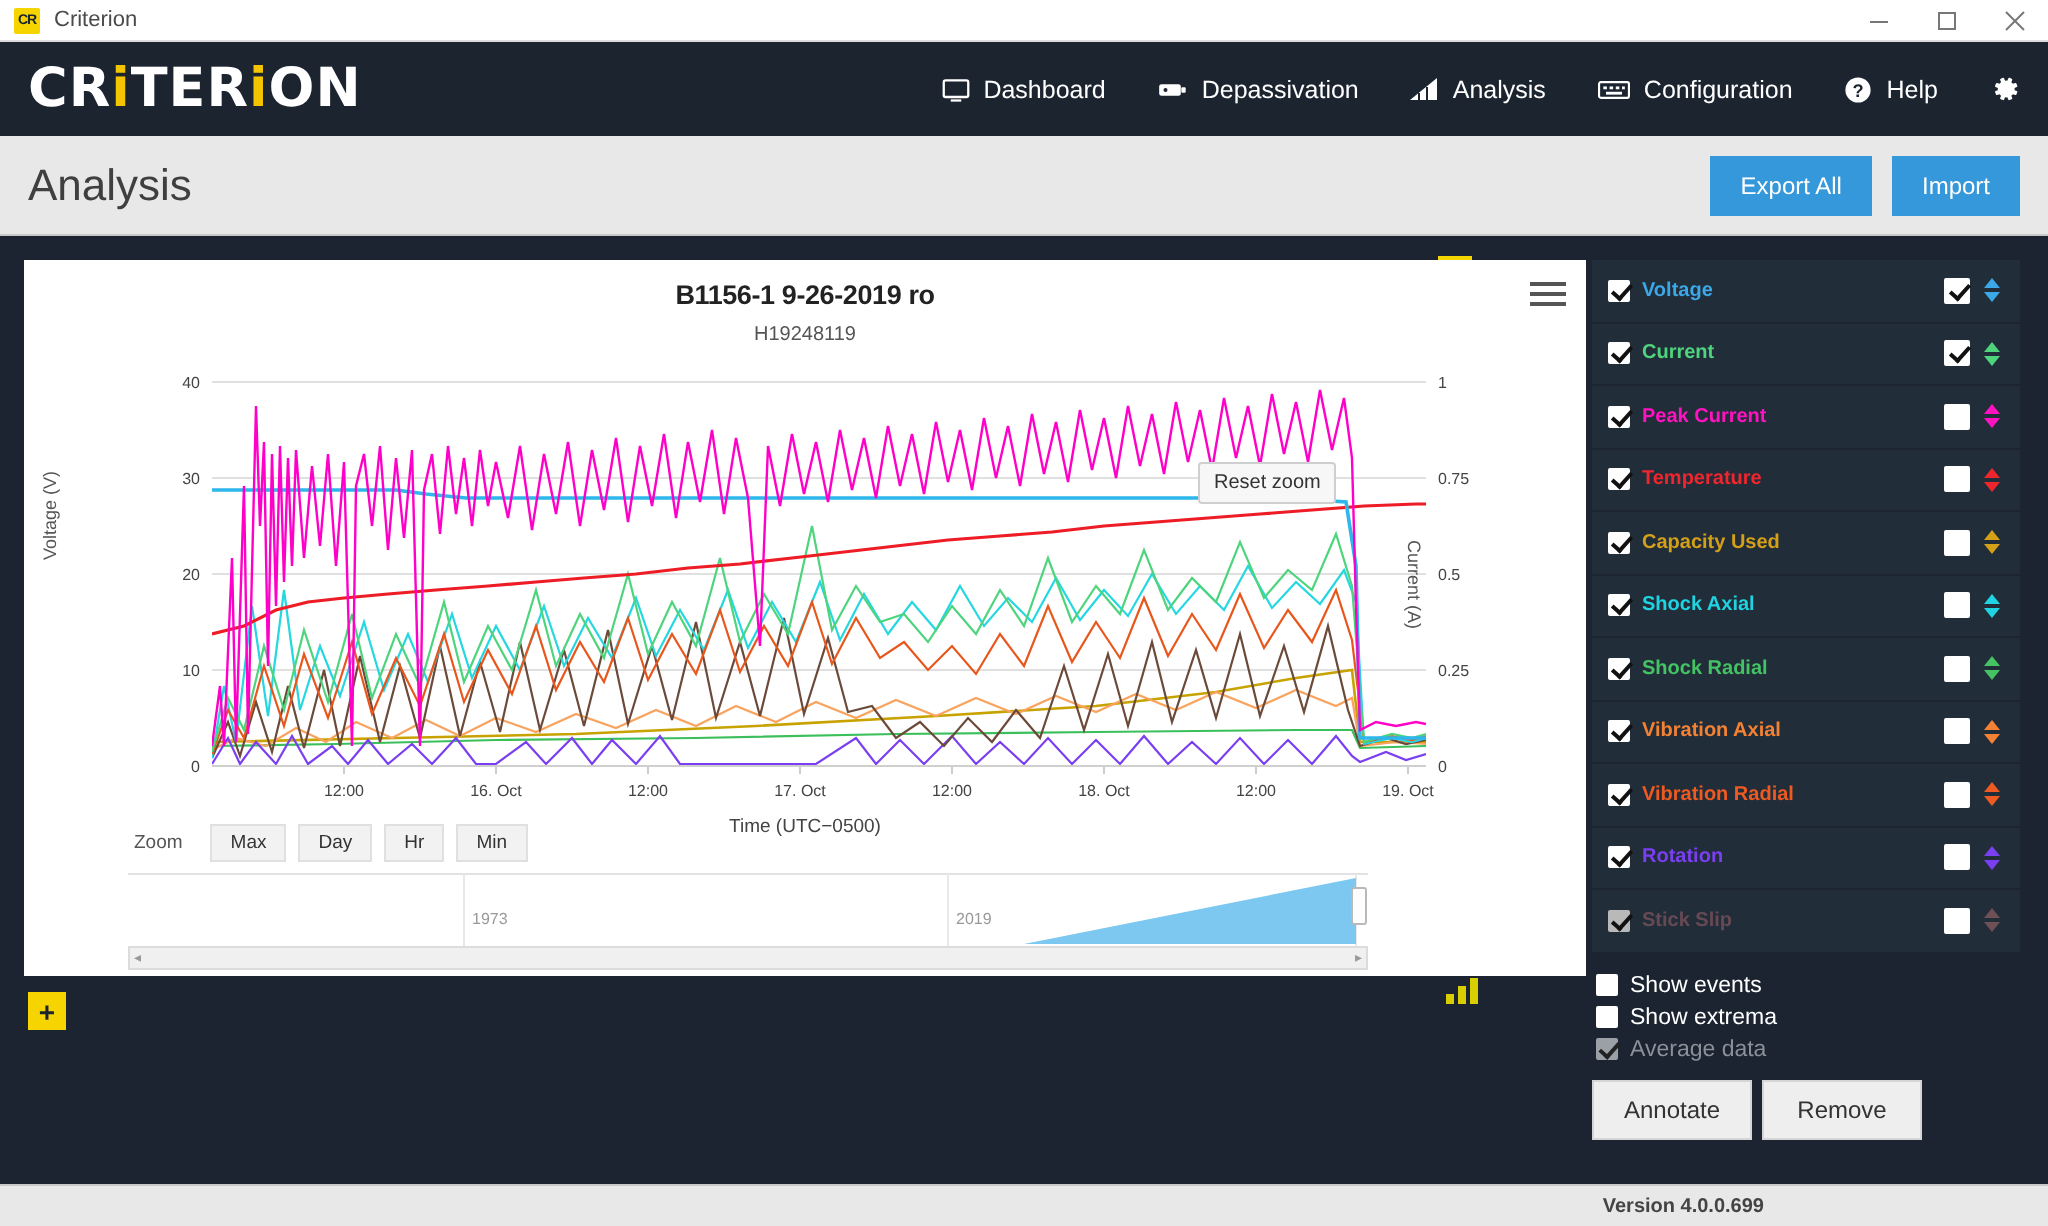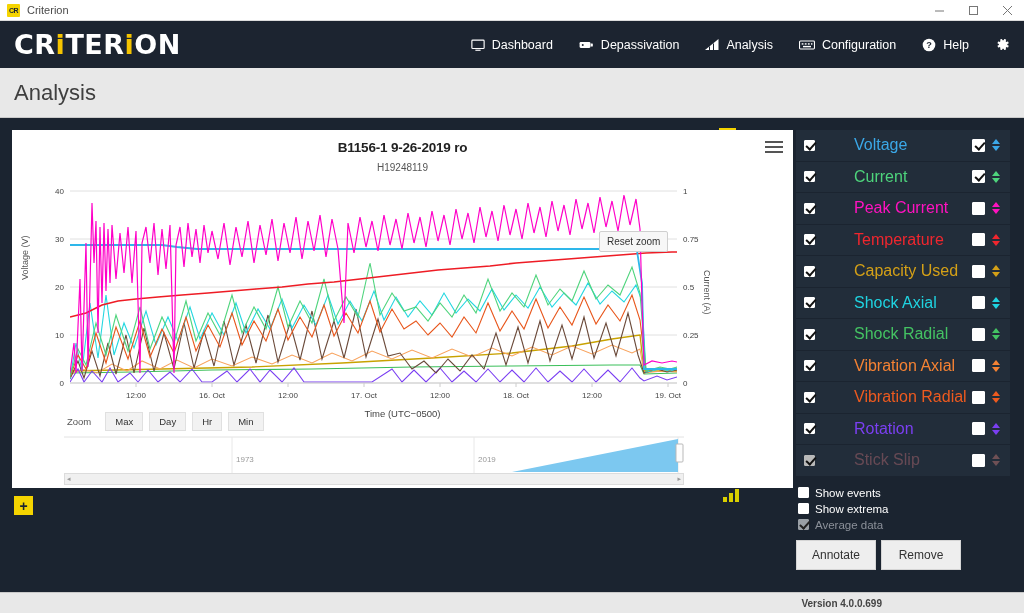--- a/index.html
+++ b/index.html
@@ -79,21 +79,21 @@
     display: block; height: 2px; background: #555; margin-bottom: 3px;
   }
   .chart-title {
     text-align: center; font-size: 13.5px; font-weight: bold; color: #222;
     padding-top: 10px; letter-spacing: -0.2px;
   }
   .chart-sub {
     text-align: center; font-size: 10px; color: #555; padding-top: 7px;
   }
 
-  .plot-wrap { position: relative; margin-top: 10px; height: 230px; }
+  .plot-wrap { position: relative; margin-top: 10px; height: 230px; padding-left: 36px; }
   .plot-svg { display: block; }
 
   .reset-zoom {
     position: absolute; left: 587px; top: 48px; background: #f7f7f7;
     border: 1px solid #cfcfcf; font-size: 10px; color: #333;
     padding: 4px 7px; cursor: pointer; font-family: inherit; border-radius: 2px;
   }
 
   .axis-label-x {
     position: absolute; left: 0; right: 0; top: 278px; text-align: center;
@@ -157,21 +157,21 @@
   .legend-row.disabled { opacity: 1; }
   .chk {
     width: 11px; height: 11px; background: #ffffff; border: 1px solid #ffffff;
     position: relative; flex: 0 0 auto; margin-right: 6px; border-radius: 1px;
   }
   .chk.checked::after {
     content: ""; position: absolute; left: 2.5px; top: -1px; width: 4px; height: 8px;
     border: solid #111; border-width: 0 2px 2px 0; transform: rotate(42deg);
   }
   .chk.dim { background: #b9b9b9; border-color: #b9b9b9; }
-  .legend-name { font-size: 16px; font-weight: normal; margin-left: 33px; }
+  .legend-name { font-size: 10px; font-weight: bold; }
   .legend-right { margin-left: auto; display: flex; align-items: center; gap: 7px; }
   .chk-r {
     width: 13px; height: 13px; background: #ffffff; border: 1px solid #fff;
     position: relative; border-radius: 1px;
   }
   .chk-r.checked::after {
     content: ""; position: absolute; left: 3.5px; top: 0px; width: 4px; height: 8px;
     border: solid #111; border-width: 0 2px 2px 0; transform: rotate(42deg);
   }
   .spin { display: flex; flex-direction: column; gap: 2px; cursor: pointer; }
@@ -294,20 +294,24 @@
       <svg width="15" height="15" viewBox="0 0 16 16">
           <path fill="#fff" d="M8 5.2A2.8 2.8 0 1 0 8 10.8 2.8 2.8 0 0 0 8 5.2zm0 4.3A1.5 1.5 0 1 1 8 6.5a1.5 1.5 0 0 1 0 3z"></path>
           <path fill="#fff" d="M14.3 9.1l-1.2-.5a5.2 5.2 0 0 0 0-1.2l1.2-.5a.5.5 0 0 0 .27-.63l-.5-1.2a.5.5 0 0 0-.63-.28l-1.2.47a5.3 5.3 0 0 0-.86-.86l.47-1.2a.5.5 0 0 0-.28-.64l-1.2-.5a.5.5 0 0 0-.63.28l-.5 1.2a5.2 5.2 0 0 0-1.2 0l-.5-1.2a.5.5 0 0 0-.63-.28l-1.2.5a.5.5 0 0 0-.28.63l.47 1.2c-.32.25-.6.54-.86.87l-1.2-.47a.5.5 0 0 0-.63.28l-.5 1.2a.5.5 0 0 0 .27.63l1.2.5a5.2 5.2 0 0 0 0 1.2l-1.2.5a.5.5 0 0 0-.27.63l.5 1.2a.5.5 0 0 0 .63.28l1.2-.47c.25.32.54.6.86.86l-.47 1.2a.5.5 0 0 0 .28.63l1.2.5a.5.5 0 0 0 .63-.27l.5-1.2a5.2 5.2 0 0 0 1.2 0l.5 1.2a.5.5 0 0 0 .63.27l1.2-.5a.5.5 0 0 0 .28-.63l-.47-1.2c.32-.26.6-.54.86-.86l1.2.47a.5.5 0 0 0 .63-.28l.5-1.2a.5.5 0 0 0-.27-.63z"></path>
         </svg>
     </div>
   </div>
 </div>
 
 <div class="pagehead">
   <div class="page-title">Analysis</div>
+  <div class="head-btns">
+    <button class="btn-primary">Export All</button>
+    <button class="btn-primary">Import</button>
+  </div>
 </div>
 
 <div class="workspace">
 
   <div class="chart-area">
 
     <div class="marker marker-close">✕</div>
     <div class="marker marker-plus">+</div>
     <div class="arrow-circle">➜</div>
     <div class="bars-icon">

